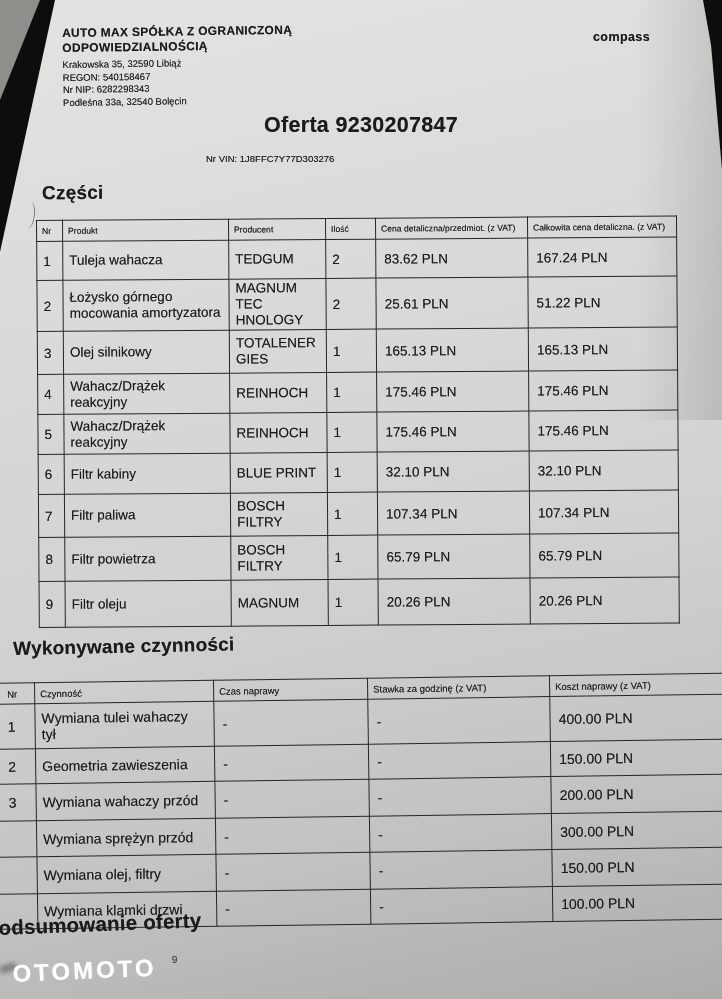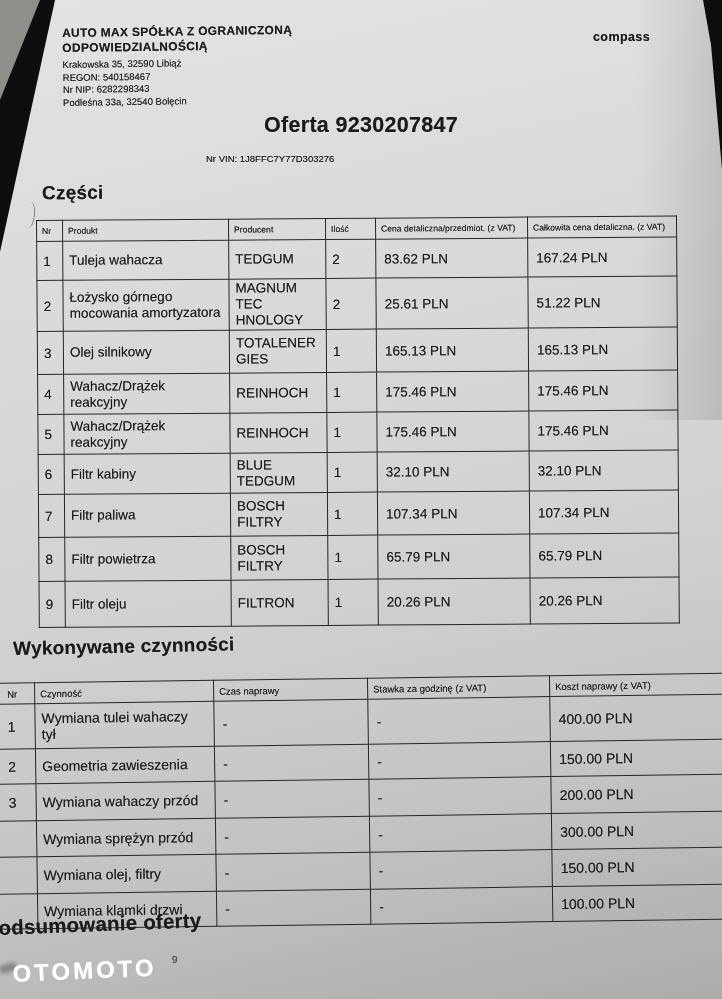--- a/index.html
+++ b/index.html
@@ -190,21 +190,21 @@
 reakcyjny</td>
             <td class="c-producent">REINHOCH</td>
             <td class="c-ilosc">1</td>
             <td class="c-cena">175.46 PLN</td>
             <td class="c-calk">175.46 PLN</td>
           </tr>
 
           <tr>
             <td class="c-nr">6</td>
             <td class="c-produkt">Filtr kabiny</td>
-            <td class="c-producent">BLUE TEDGUM</td>
+            <td class="c-producent">BLUE PRINT</td>
             <td class="c-ilosc">1</td>
             <td class="c-cena">32.10 PLN</td>
             <td class="c-calk">32.10 PLN</td>
           </tr>
 
           <tr>
             <td class="c-nr">7</td>
             <td class="c-produkt">Filtr paliwa</td>
             <td class="c-producent">BOSCH
 FILTRY</td>
@@ -219,21 +219,21 @@
             <td class="c-producent">BOSCH
 FILTRY</td>
             <td class="c-ilosc">1</td>
             <td class="c-cena">65.79 PLN</td>
             <td class="c-calk">65.79 PLN</td>
           </tr>
 
           <tr>
             <td class="c-nr">9</td>
             <td class="c-produkt">Filtr oleju</td>
-            <td class="c-producent">FILTRON</td>
+            <td class="c-producent">MAGNUM</td>
             <td class="c-ilosc">1</td>
             <td class="c-cena">20.26 PLN</td>
             <td class="c-calk">20.26 PLN</td>
           </tr>
         </tbody>
     </table>
   </div>
 
   <div class="section-heading h-services">Wykonywane czynności</div>
 

